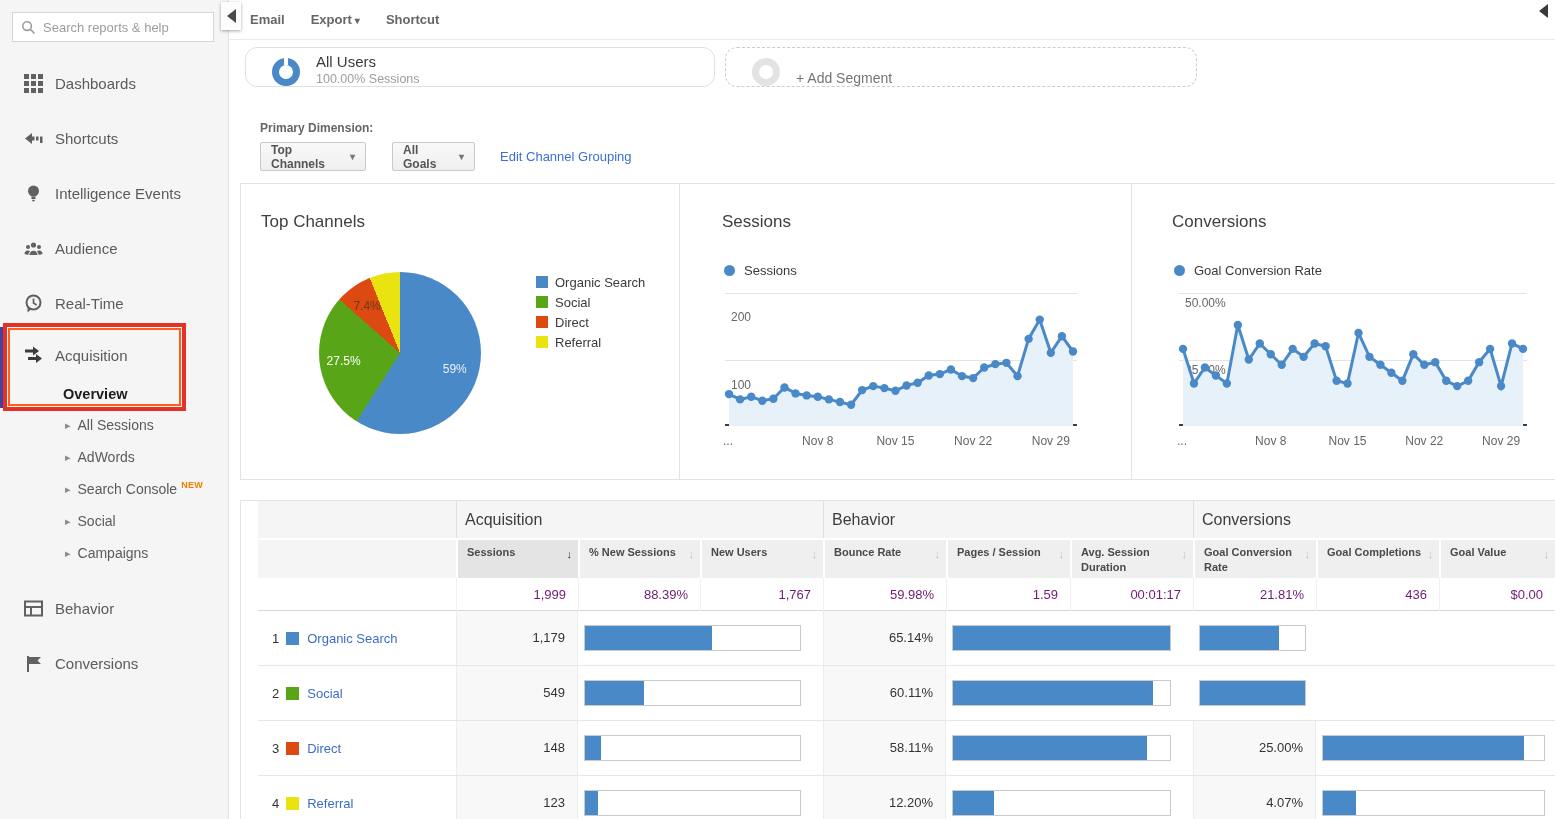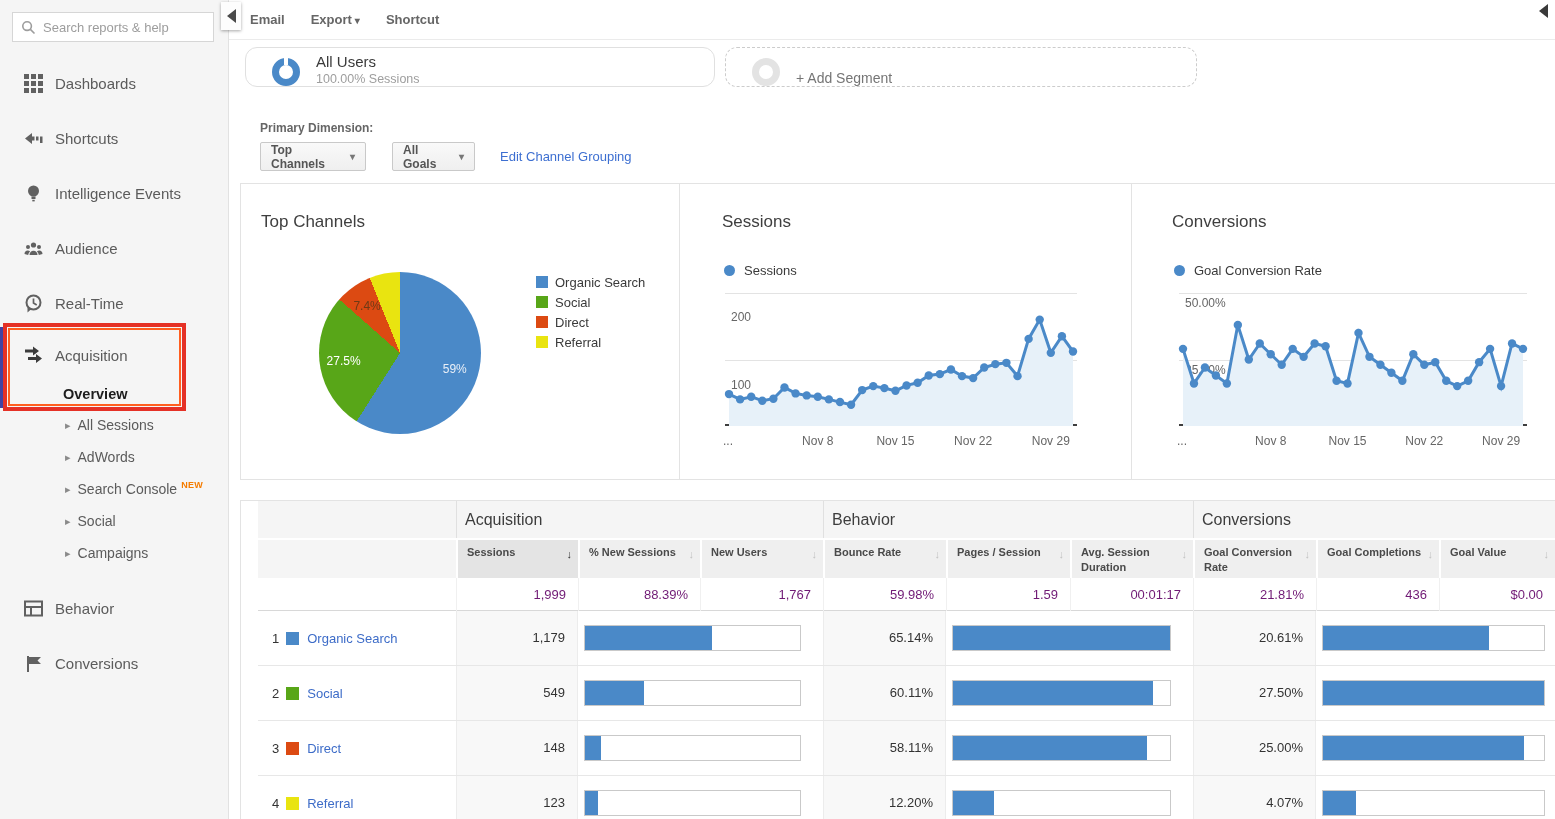--- a/index.html
+++ b/index.html
@@ -444,21 +444,20 @@
                 <div class="bar-box">
                   <div class="bar-fill" style="width: 59%;"></div>
                 </div>
               </div>
               <div class="cell-num">65.14%</div>
               <div class="cell-bar">
                 <div class="bar-box">
                   <div class="bar-fill" style="width: 100%;"></div>
                 </div>
               </div>
-              <div class="cell-num">20.61%</div>
               <div class="cell-bar">
                 <div class="bar-box tight">
                   <div class="bar-fill" style="width: 74.9%;"></div>
                 </div>
               </div>
             </div>
             <div class="data-row">
               <div class="cell-channel">
                 <span class="rank">2</span>
                 <span class="swatch" style="background: rgb(88, 166, 24);"></span>
@@ -469,21 +468,20 @@
                 <div class="bar-box">
                   <div class="bar-fill" style="width: 27.5%;"></div>
                 </div>
               </div>
               <div class="cell-num">60.11%</div>
               <div class="cell-bar">
                 <div class="bar-box">
                   <div class="bar-fill" style="width: 92.3%;"></div>
                 </div>
               </div>
-              <div class="cell-num">27.50%</div>
               <div class="cell-bar">
                 <div class="bar-box tight">
                   <div class="bar-fill" style="width: 100%;"></div>
                 </div>
               </div>
             </div>
             <div class="data-row">
               <div class="cell-channel">
                 <span class="rank">3</span>
                 <span class="swatch" style="background: rgb(220, 74, 18);"></span>

